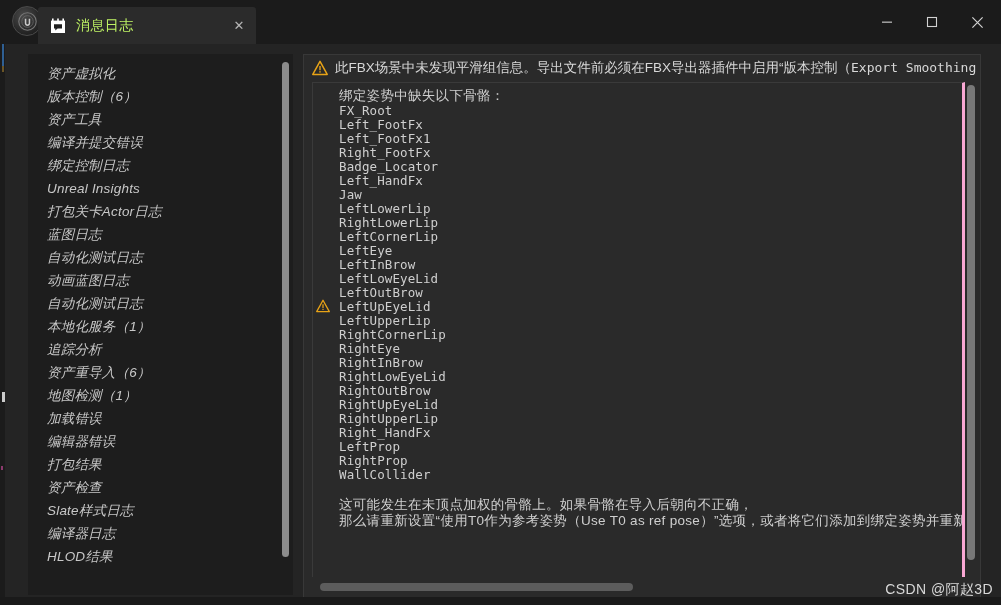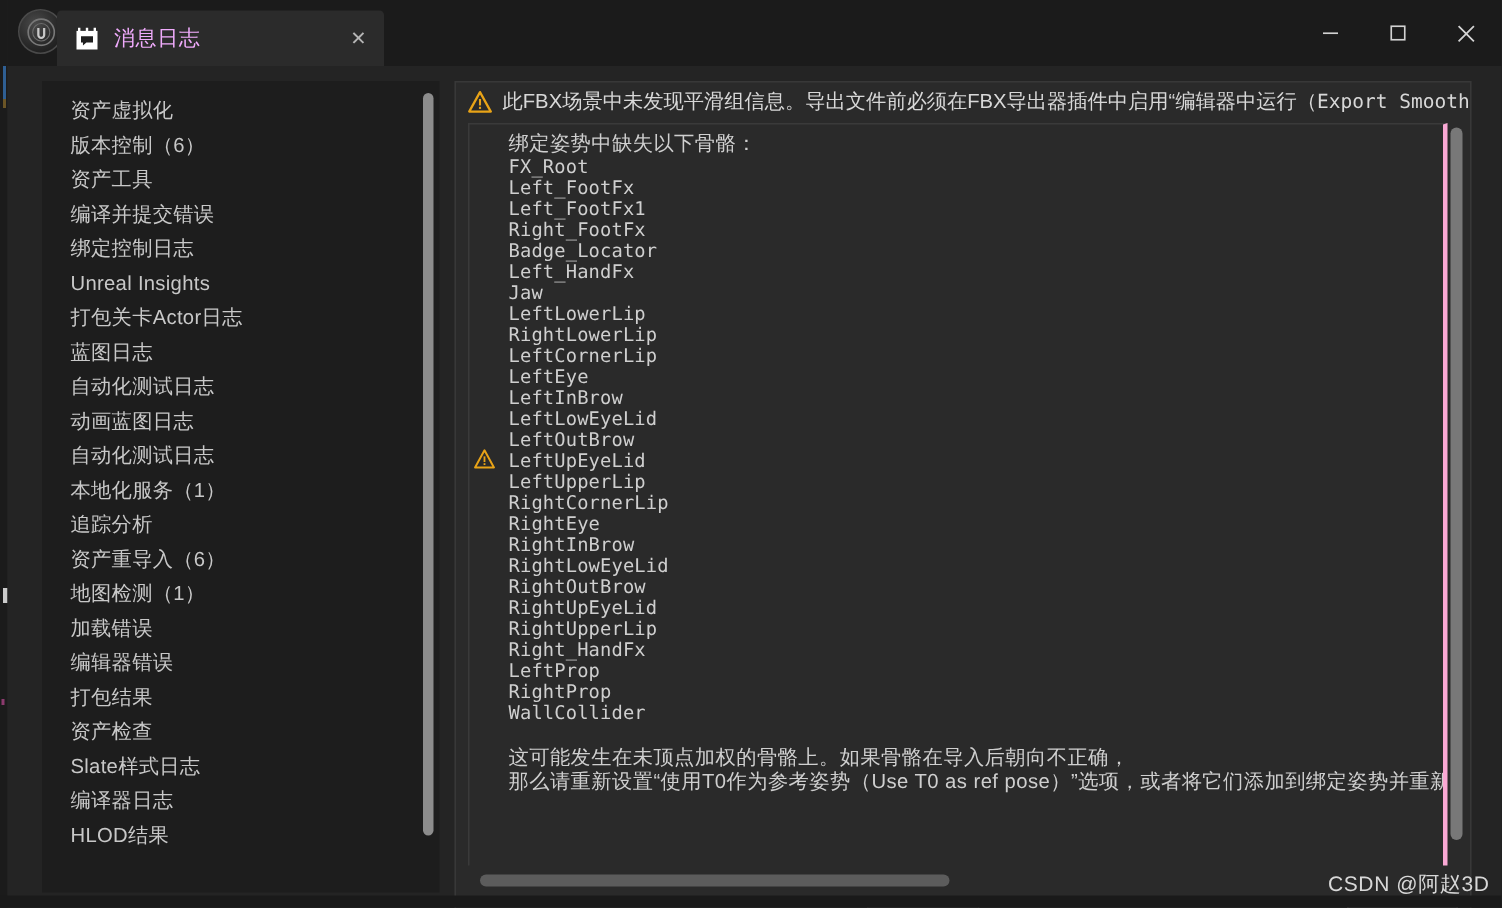--- a/index.html
+++ b/index.html
@@ -71,21 +71,21 @@
     background: #2b2b2b;
     border-top-left-radius: 3px;
     border-top-right-radius: 3px;
     display: flex;
     align-items: center;
     padding: 0 8px 0 12px;
   }
   .tab-icon { width: 16px; height: 16px; flex: 0 0 16px; margin-right: 10px; }
   .tab-title {
     font-size: 14px;
-    color: #f0abfc;
+    color: #bef264;
     letter-spacing: 0.4px;
     flex: 1 1 auto;
     white-space: nowrap;
   }
   .tab-close {
     width: 18px; height: 18px;
     flex: 0 0 18px;
     display: flex; align-items: center; justify-content: center;
     color: #b5b5b5;
     font-size: 13px;
@@ -129,20 +129,21 @@
     padding: 8px 0 0 0;
   }
   .side-item {
     height: 23px;
     line-height: 23px;
     padding-left: 19px;
     font-size: 13.5px;
     color: #c8c8c8;
     white-space: nowrap;
     letter-spacing: 0.2px;
+    font-style: italic;
   }
   .side-scroll-track {
     position: absolute;
     right: 4px; top: 8px;
     width: 7px; height: 525px;
     background: transparent;
   }
   .side-scroll-thumb {
     position: absolute;
     left: 0; top: 0;
@@ -384,21 +385,21 @@
     <div class="logpanel">
 
       <div class="log-head">
         <span class="warn-icon">
           <svg width="16" height="16" viewBox="0 0 16 16" aria-hidden="true">
             <path d="M8 1.4L15.2 14.4H0.8z" fill="none" stroke="#e8a317" stroke-width="1.5" stroke-linejoin="round"></path>
             <rect x="7.3" y="6" width="1.4" height="4.3" fill="#e8a317"></rect>
             <rect x="7.3" y="11.2" width="1.4" height="1.4" fill="#e8a317"></rect>
           </svg>
         </span>
-        <span class="log-head-text"><span>此FBX场景中未发现平滑组信息。导出文件前必须在FBX导出器插件中启用“编辑器中运行（</span><span class="mono">Export Smoothing Grou</span></span>
+        <span class="log-head-text"><span>此FBX场景中未发现平滑组信息。导出文件前必须在FBX导出器插件中启用“版本控制（</span><span class="mono">Export Smoothing Grou</span></span>
       </div>
 
       <div class="log-scroll">
         <div class="log-content" id="log-content">
             <div class="log-line tall">
               <span class="ltxt cjk">绑定姿势中缺失以下骨骼：</span>
             </div>
             <div class="log-line">
               <span class="ltxt">FX_Root</span>
             </div>

